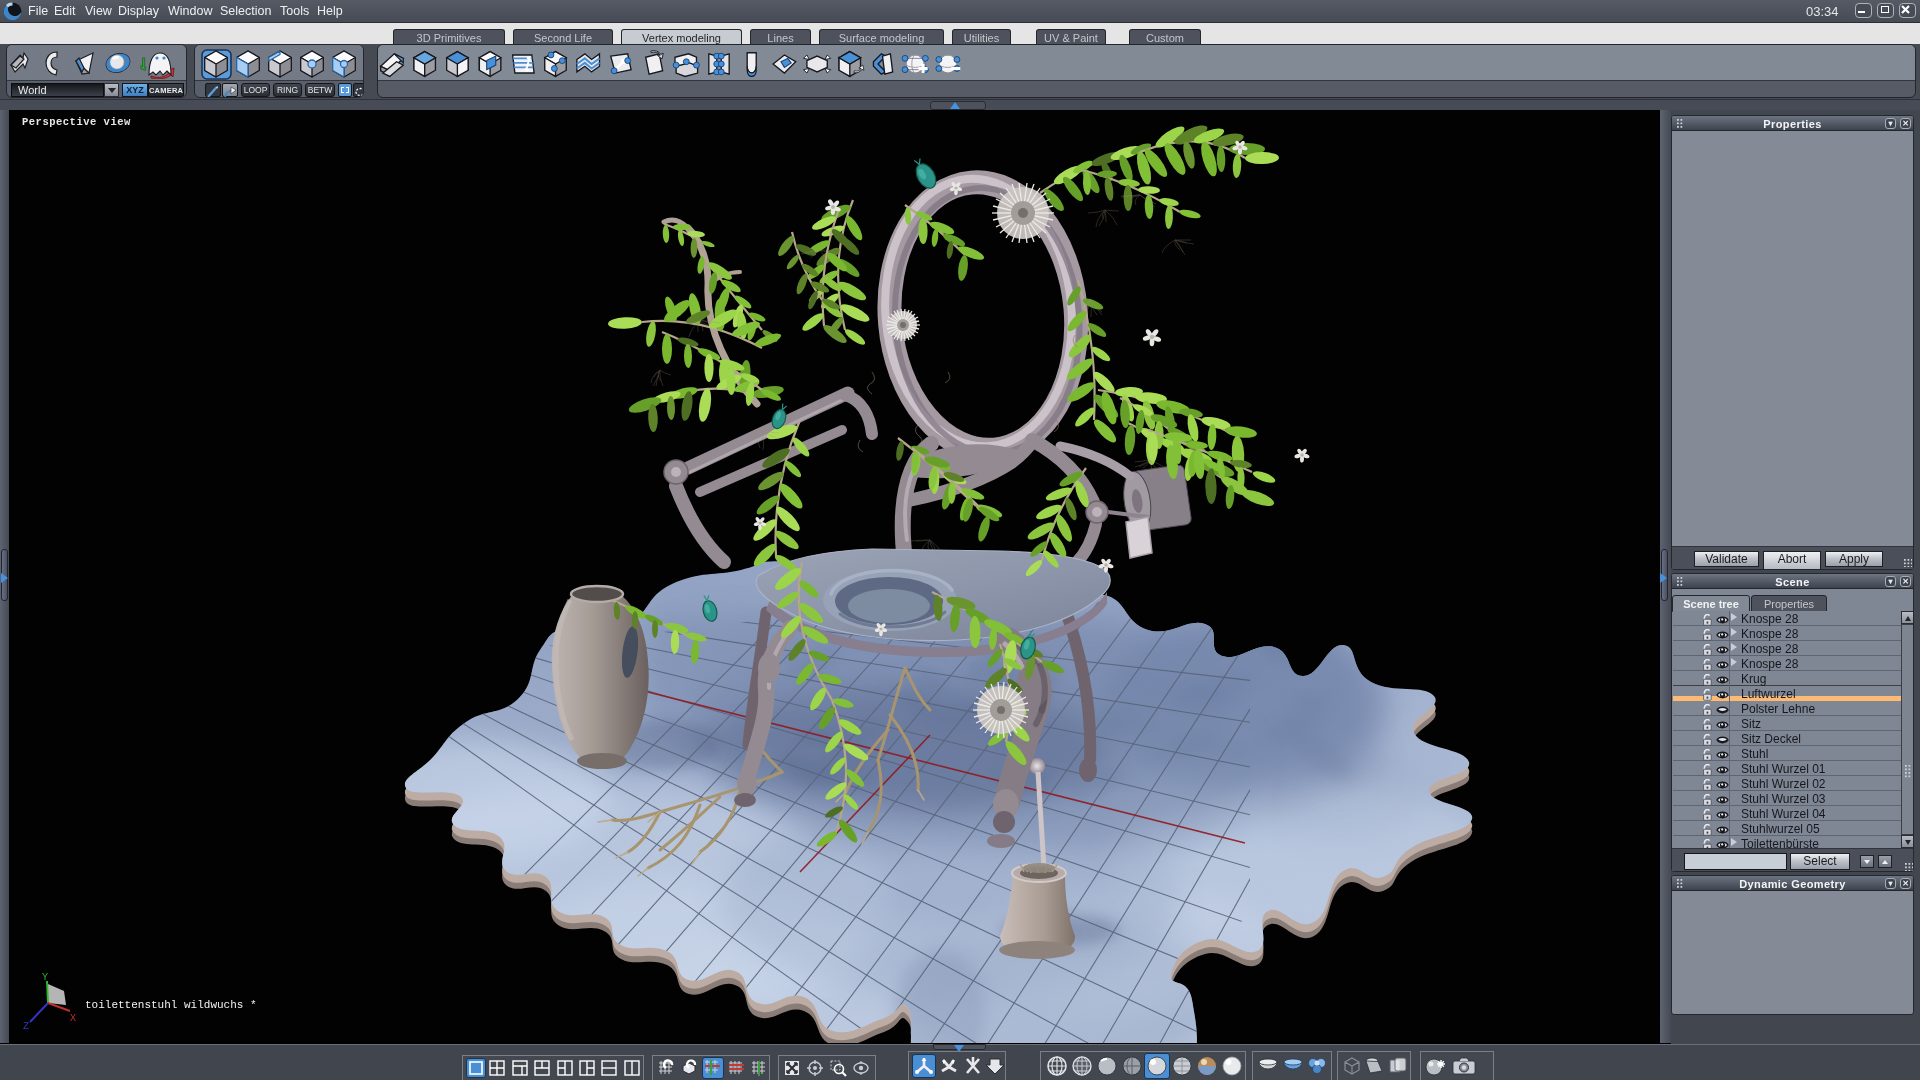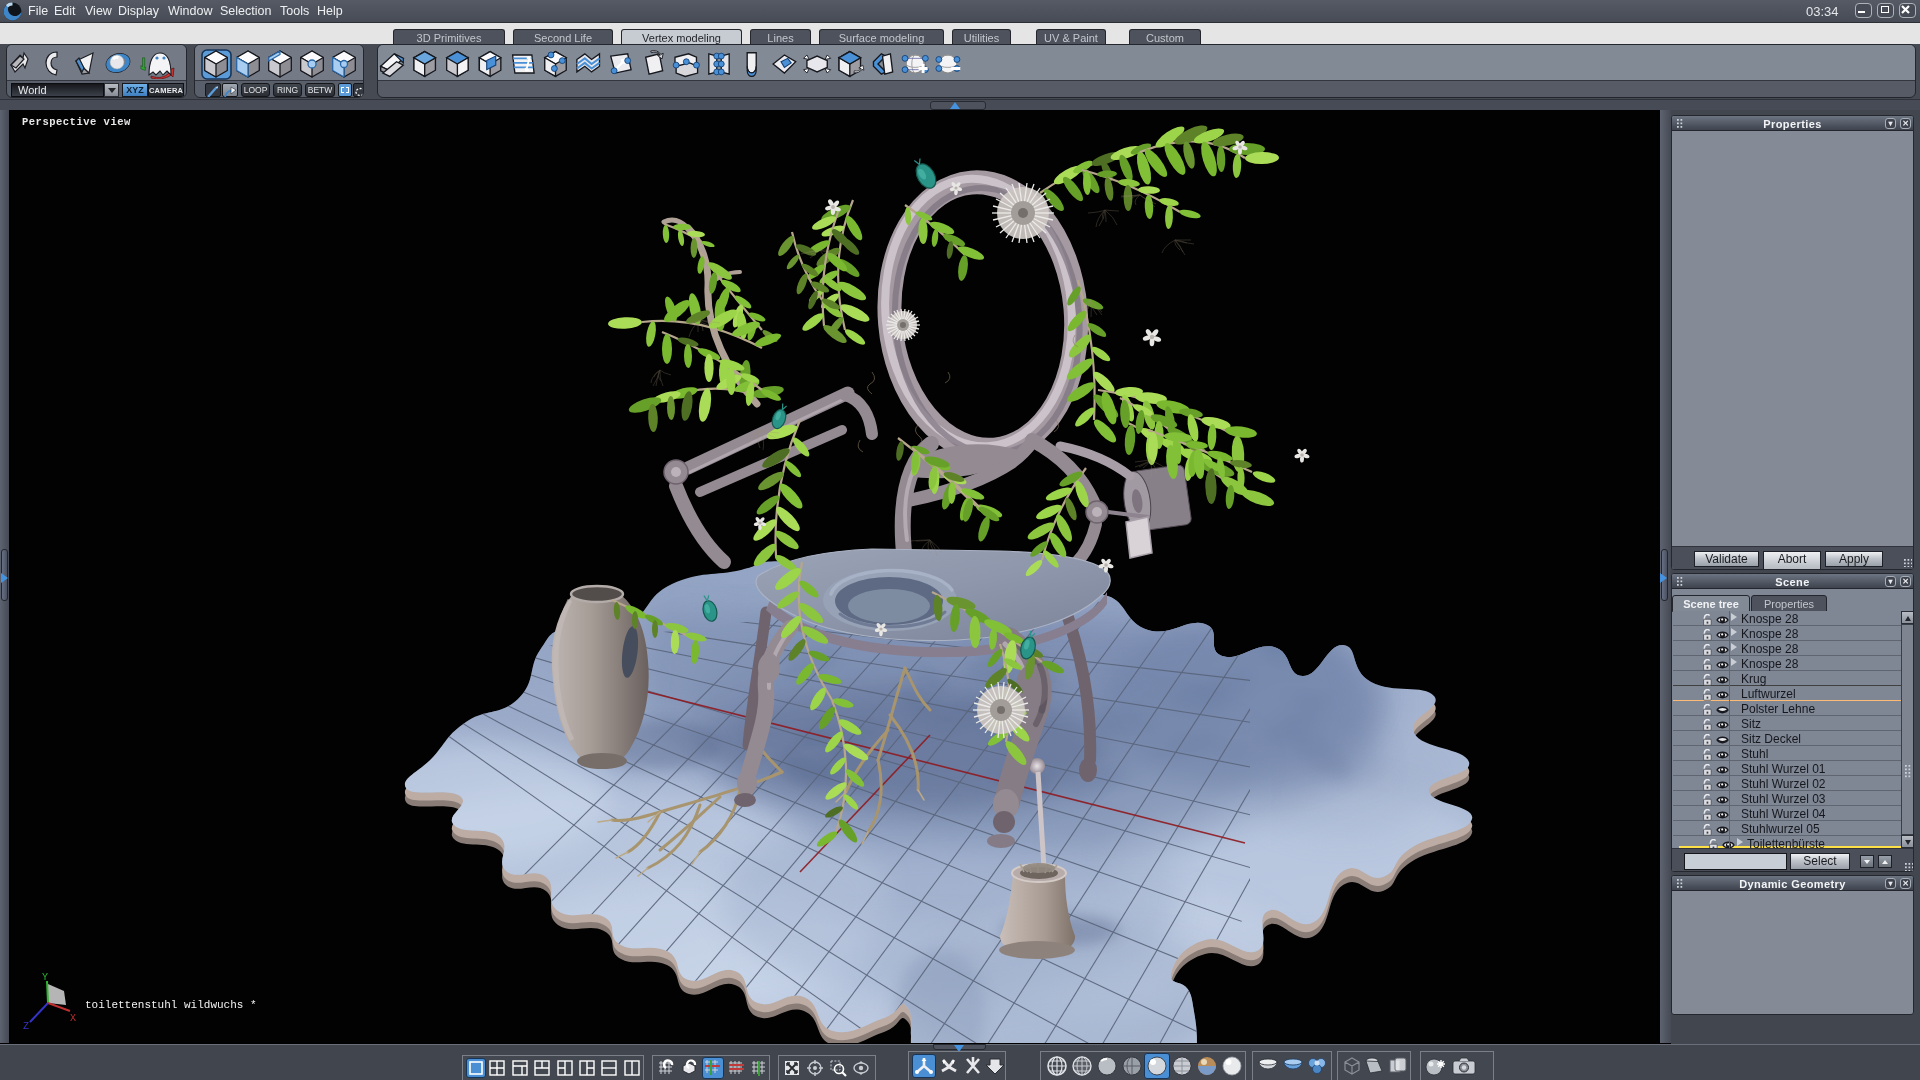--- a/index.html
+++ b/index.html
@@ -1186,21 +1186,21 @@
               <rect x="1.6" y="5.2" width="7.6" height="6" rx="0.8" fill="#dddee4" stroke="#3a3d44" stroke-width="0.7"></rect>
               <rect x="4.6" y="7.6" width="1.7" height="2" fill="#3a3d44"></rect>
             </svg></span>
           <span class="abs" style="left:43px;top:1px"><svg width="13" height="12" viewBox="0 0 13 12">
               <path d="M1,6 a6,4.5 0 0,0 11,0 a6,4.5 0 0,0 -11,0 Z" fill="#e9eaee" stroke="#17191e" stroke-width="1.4"></path>
               <circle cx="6.5" cy="6" r="2.6" fill="#17191e"></circle>
               <circle cx="6.2" cy="5.4" r="1.1" fill="#f4f5f7"></circle>
             </svg></span>
 <span class="rowtxt" style="left:68px;top:1px">Krug</span>
         </div>
-<div class="abs" style="left:0;top:75px;width:228px;height:15px;border-bottom:1px solid #fdba74">
+<div class="abs" style="left:0;top:75px;width:228px;height:15px;border-bottom:5px solid #fdba74">
           <span class="abs" style="left:29px;top:1px"><svg width="11" height="12" viewBox="0 0 11 12">
               <path d="M2.4,5.5 L2.4,4 a3,3.4 0 0,1 5.2,-2.4" fill="none" stroke="#e9eaee" stroke-width="1.5"></path>
               <rect x="1.6" y="5.2" width="7.6" height="6" rx="0.8" fill="#dddee4" stroke="#3a3d44" stroke-width="0.7"></rect>
               <rect x="4.6" y="7.6" width="1.7" height="2" fill="#3a3d44"></rect>
             </svg></span>
           <span class="abs" style="left:43px;top:1px"><svg width="13" height="12" viewBox="0 0 13 12">
               <path d="M1,6 a6,4.5 0 0,0 11,0 a6,4.5 0 0,0 -11,0 Z" fill="#e9eaee" stroke="#17191e" stroke-width="1.4"></path>
               <circle cx="6.5" cy="6" r="2.6" fill="#17191e"></circle>
               <circle cx="6.2" cy="5.4" r="1.1" fill="#f4f5f7"></circle>
             </svg></span>
@@ -1314,21 +1314,21 @@
               <rect x="1.6" y="5.2" width="7.6" height="6" rx="0.8" fill="#dddee4" stroke="#3a3d44" stroke-width="0.7"></rect>
               <rect x="4.6" y="7.6" width="1.7" height="2" fill="#3a3d44"></rect>
             </svg></span>
           <span class="abs" style="left:43px;top:1px"><svg width="13" height="12" viewBox="0 0 13 12">
               <path d="M1,6 a6,4.5 0 0,0 11,0 a6,4.5 0 0,0 -11,0 Z" fill="#e9eaee" stroke="#17191e" stroke-width="1.4"></path>
               <circle cx="6.5" cy="6" r="2.6" fill="#17191e"></circle>
               <circle cx="6.2" cy="5.4" r="1.1" fill="#f4f5f7"></circle>
             </svg></span>
 <span class="rowtxt" style="left:68px;top:1px">Stuhlwurzel 05</span>
         </div>
-<div class="abs" style="left:6px;top:225px;width:224px;height:15px;border-bottom:5px solid #fde047">
+<div class="abs" style="left:0;top:225px;width:224px;height:15px;border-bottom:2px solid #fde047">
           <span class="abs" style="left:29px;top:1px"><svg width="11" height="12" viewBox="0 0 11 12">
               <path d="M2.4,5.5 L2.4,4 a3,3.4 0 0,1 5.2,-2.4" fill="none" stroke="#e9eaee" stroke-width="1.5"></path>
               <rect x="1.6" y="5.2" width="7.6" height="6" rx="0.8" fill="#dddee4" stroke="#3a3d44" stroke-width="0.7"></rect>
               <rect x="4.6" y="7.6" width="1.7" height="2" fill="#3a3d44"></rect>
             </svg></span>
           <span class="abs" style="left:43px;top:1px"><svg width="13" height="12" viewBox="0 0 13 12">
               <path d="M1,6 a6,4.5 0 0,0 11,0 a6,4.5 0 0,0 -11,0 Z" fill="#e9eaee" stroke="#17191e" stroke-width="1.4"></path>
               <circle cx="6.5" cy="6" r="2.6" fill="#17191e"></circle>
               <circle cx="6.2" cy="5.4" r="1.1" fill="#f4f5f7"></circle>
             </svg></span>

